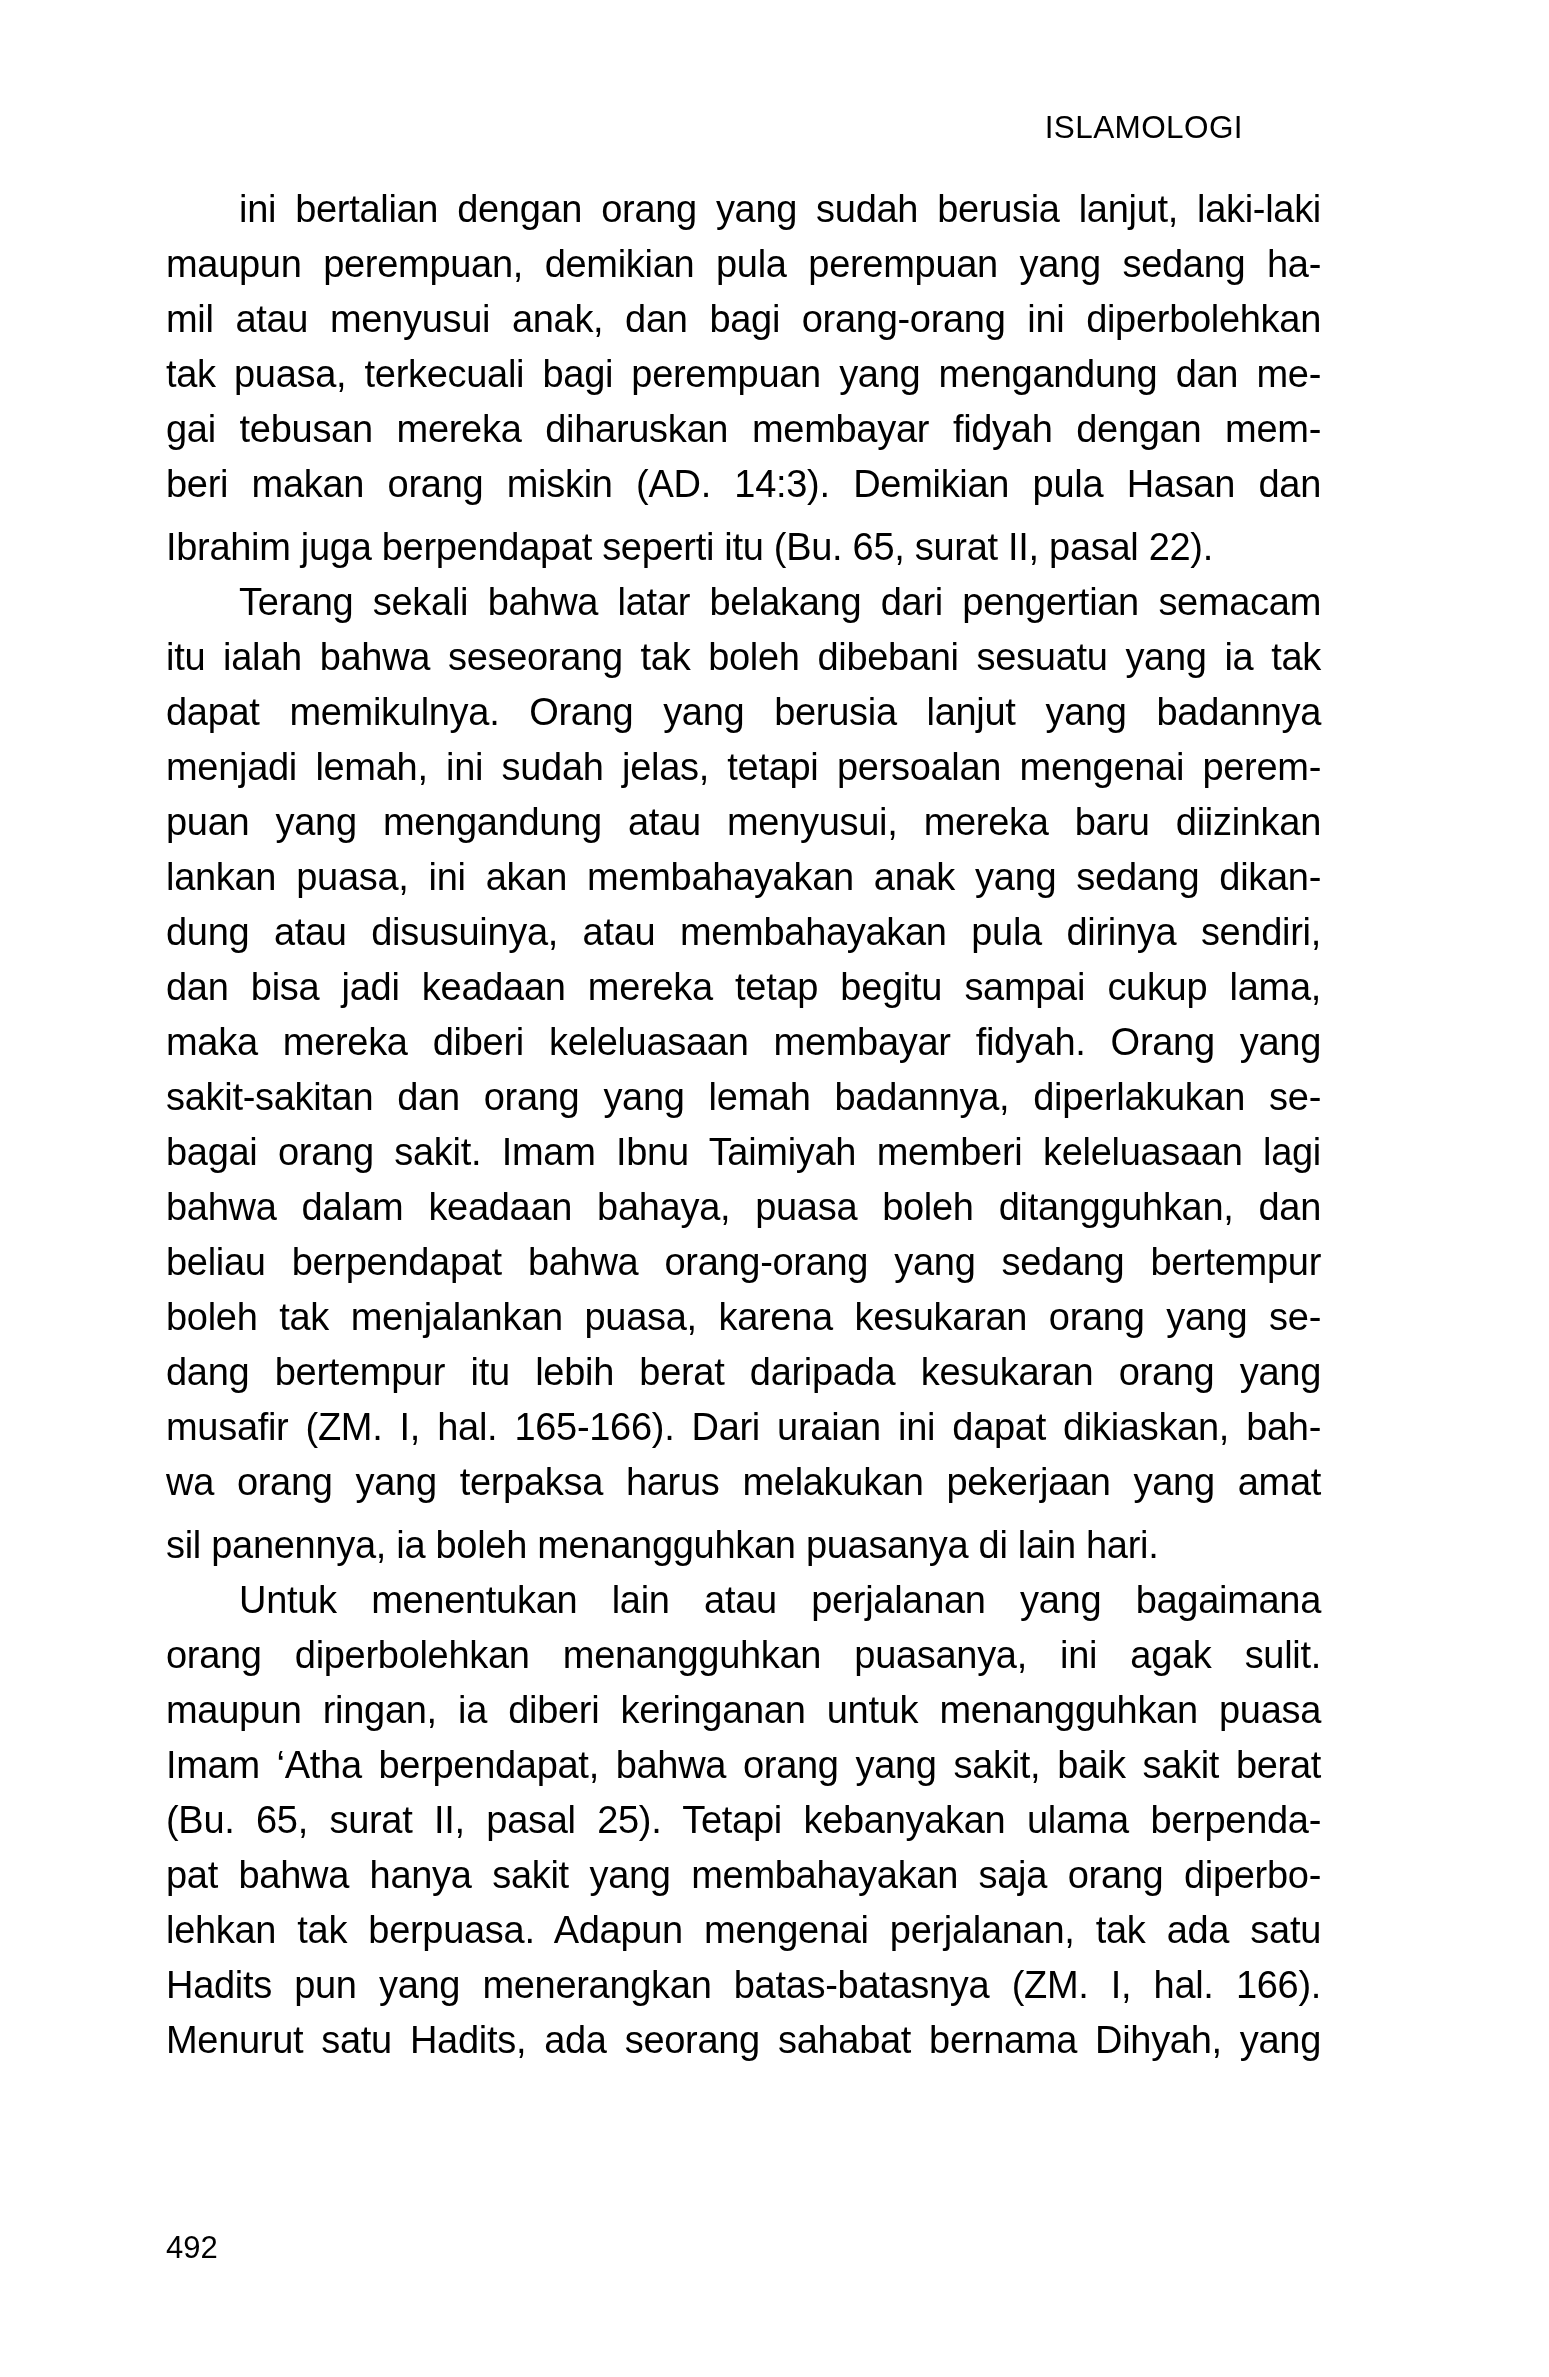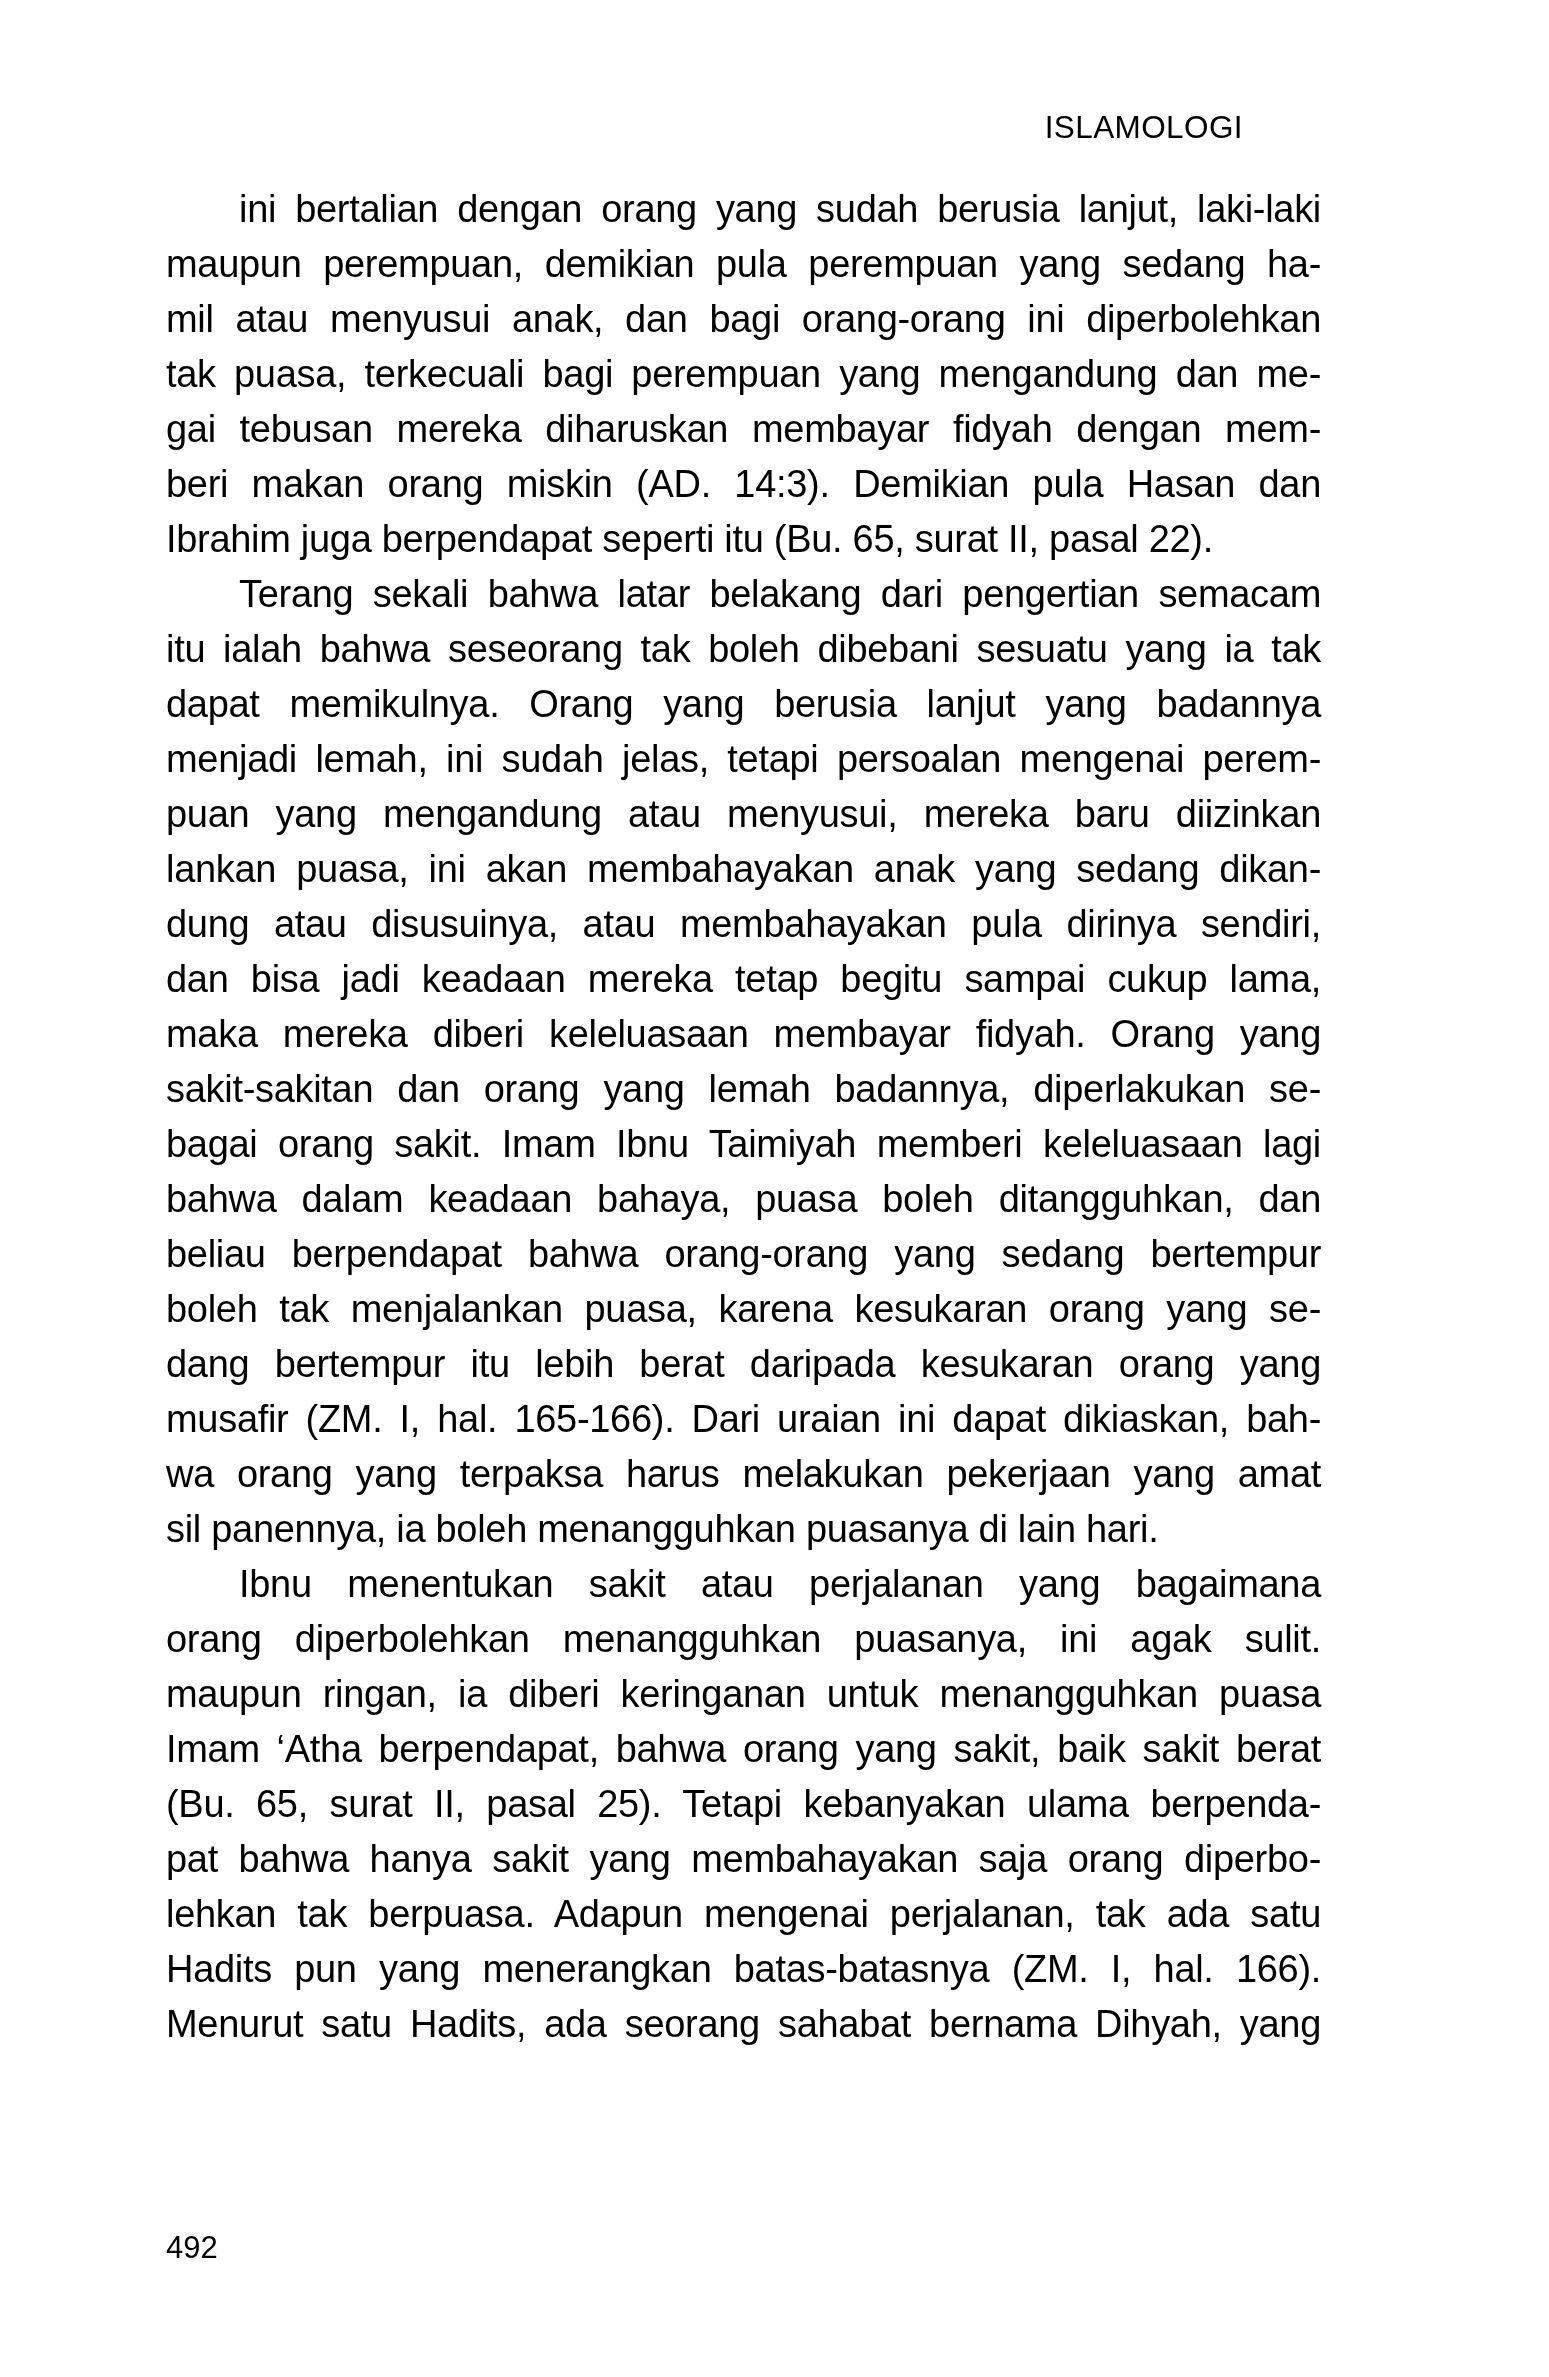--- a/index.html
+++ b/index.html
@@ -36,20 +36,21 @@
   }
   .line {
     text-align: justify;
     text-align-last: justify;
   }
   .line.indent {
     text-indent: 73px;
   }
   .line.para-end {
     text-align-last: left;
+    margin-top: 8px;
   }
   .page-number {
     position: absolute;
     top: 2231px;
     left: 166px;
     font-size: 31px;
     line-height: 33px;
   }
 </style>
 </head>
@@ -77,21 +78,21 @@
       <div class="line">maka mereka diberi keleluasaan membayar fidyah. Orang yang</div>
       <div class="line">sakit-sakitan dan orang yang lemah badannya, diperlakukan se-</div>
       <div class="line">bagai orang sakit. Imam Ibnu Taimiyah memberi keleluasaan lagi</div>
       <div class="line">bahwa dalam keadaan bahaya, puasa boleh ditangguhkan, dan</div>
       <div class="line">beliau berpendapat bahwa orang-orang yang sedang bertempur</div>
       <div class="line">boleh tak menjalankan puasa, karena kesukaran orang yang se-</div>
       <div class="line">dang bertempur itu lebih berat daripada kesukaran orang yang</div>
       <div class="line">musafir (ZM. I, hal. 165-166). Dari uraian ini dapat dikiaskan, bah-</div>
       <div class="line">wa orang yang terpaksa harus melakukan pekerjaan yang amat</div>
       <div class="line para-end">sil panennya, ia boleh menangguhkan puasanya di lain hari.</div>
-      <div class="line indent">Ibnu menentukan sakit atau perjalanan yang bagaimana</div>
+      <div class="line indent">Untuk menentukan lain atau perjalanan yang bagaimana</div>
       <div class="line">orang diperbolehkan menangguhkan puasanya, ini agak sulit.</div>
       <div class="line">maupun ringan, ia diberi keringanan untuk menangguhkan puasa</div>
       <div class="line">Imam ‘Atha berpendapat, bahwa orang yang sakit, baik sakit berat</div>
       <div class="line">(Bu. 65, surat II, pasal 25). Tetapi kebanyakan ulama berpenda-</div>
       <div class="line">pat bahwa hanya sakit yang membahayakan saja orang diperbo-</div>
       <div class="line">lehkan tak berpuasa. Adapun mengenai perjalanan, tak ada satu</div>
       <div class="line">Hadits pun yang menerangkan batas-batasnya (ZM. I, hal. 166).</div>
       <div class="line">Menurut satu Hadits, ada seorang sahabat bernama Dihyah, yang</div>
     </main>
 

